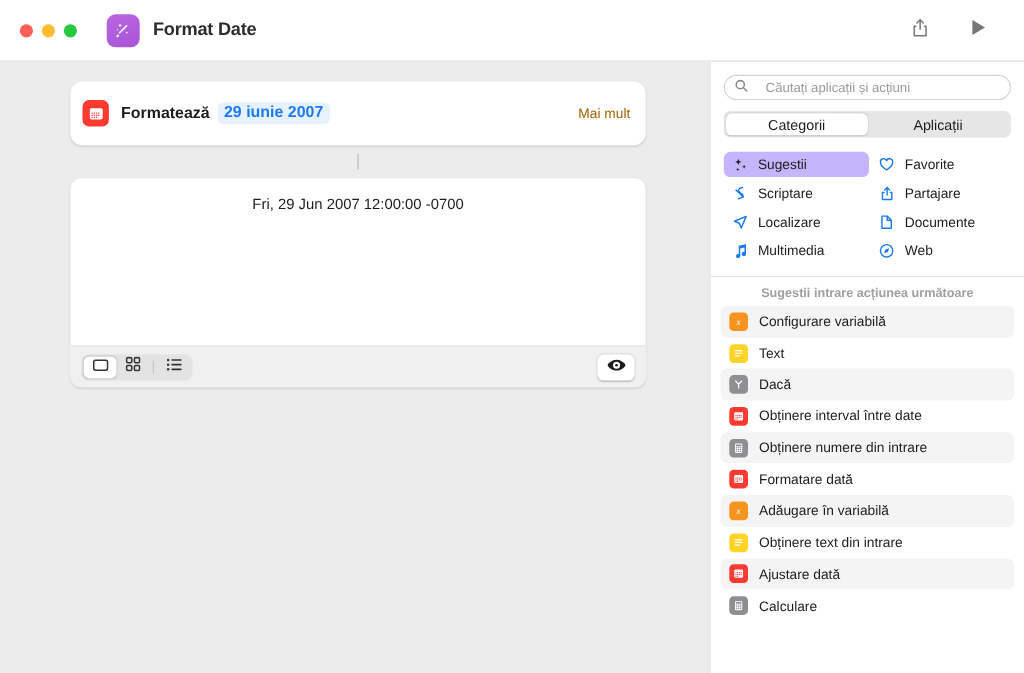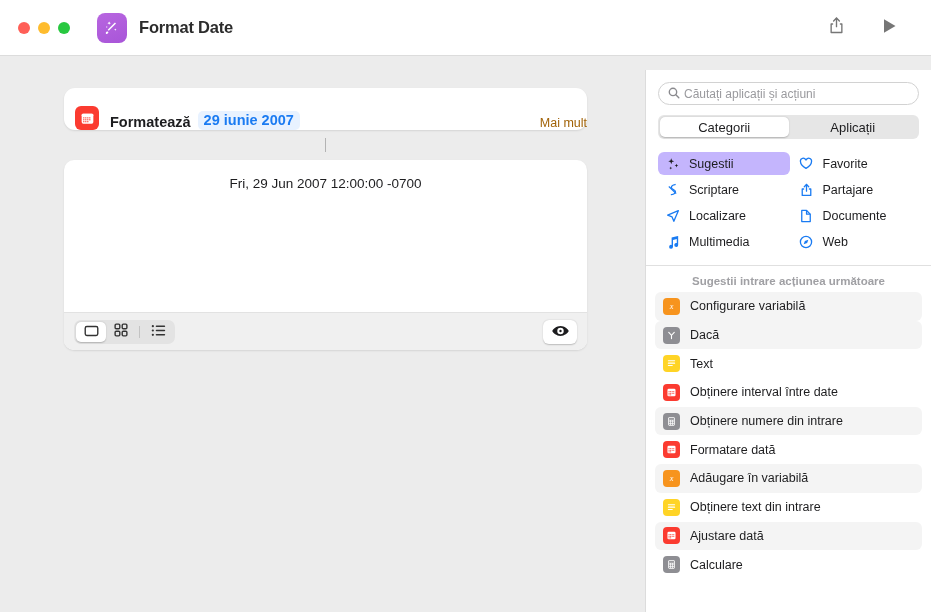--- a/index.html
+++ b/index.html
@@ -8,21 +8,20 @@
     font-family: "Liberation Sans", sans-serif;
     background: #ffffff;
     overflow: hidden;
   }
   .window {
     position: relative;
     width: 931px; height: 612px;
     background: #ececec;
     display: flex;
     flex-direction: column;
-    gap: 14px;
   }
 
   
   .titlebar {
     position: relative;
     height: 56px;
     min-height: 56px;
     background: #ffffff;
     display: flex;
     align-items: center;
@@ -78,24 +77,24 @@
     min-width: 645px;
     background: #ececec;
     padding: 18px 58px 0 64px;
     position: relative;
     overflow: hidden;
   }
 
   .action-card {
     background: #ffffff;
     border-radius: 11px;
-    height: 42px;
-    display: flex;
-    align-items: flex-end;
-    padding: 0 0 0 11px;
+    height: 58px;
+    display: flex;
+    align-items: center;
+    padding: 0 14px 0 11px;
     box-shadow: 0 1px 2px rgba(0,0,0,.10);
   }
   .act-icon {
     width: 24px; height: 24px;
     border-radius: 6px;
     background: #fb3b30;
     display: flex; align-items: center; justify-content: center;
     flex: 0 0 auto;
   }
   .act-title {
@@ -208,21 +207,21 @@
     padding: 0 9px;
     background: #ffffff;
   }
   .search-input {
     border: none;
     outline: none;
     background: transparent;
     font-family: "Liberation Sans", sans-serif;
     font-size: 12px;
     color: #701a75;
-    margin-left: 4px;
+    margin-left: 16px;
     width: 100%;
   }
   .search-input::placeholder { color: #9a9a9e; }
 
   .sb-tabs {
     margin: 10px 12px 0;
     height: 24px;
     background: #e6e6e6;
     border-radius: 6px;
     display: flex;
@@ -542,38 +541,38 @@
 
         <div class="sugg-item alt">
           <span class="sugg-ico ico-orange">
             <svg width="11" height="11" viewBox="0 0 12 12" fill="#ffffff">
                 <text x="6" y="9" font-size="9" font-style="italic" font-family="Liberation Serif, serif" text-anchor="middle">x</text>
               </svg>
           </span>
           <span class="sugg-label">Configurare variabilă</span>
         </div>
 
-        <div class="sugg-item alt">
-          <span class="sugg-ico ico-gray">
-            <svg width="11" height="11" viewBox="0 0 12 12" fill="none" stroke="#ffffff" stroke-width="1.2" stroke-linecap="round">
-              <path d="M3 2.6l3 3.2 3-3.2M6 5.8v3.6"></path>
-            </svg>
-          </span>
-          <span class="sugg-label">Dacă</span>
-        </div>
-
         <div class="sugg-item">
           <span class="sugg-ico ico-yellow">
             <svg width="11" height="11" viewBox="0 0 12 12" fill="#ffffff">
               <rect x="2" y="2.4" width="8" height="1.2" rx=".6"></rect>
               <rect x="2" y="5" width="8" height="1.2" rx=".6"></rect>
               <rect x="2" y="7.6" width="5.4" height="1.2" rx=".6"></rect>
             </svg>
           </span>
           <span class="sugg-label">Text</span>
+        </div>
+
+        <div class="sugg-item alt">
+          <span class="sugg-ico ico-gray">
+            <svg width="11" height="11" viewBox="0 0 12 12" fill="none" stroke="#ffffff" stroke-width="1.2" stroke-linecap="round">
+              <path d="M3 2.6l3 3.2 3-3.2M6 5.8v3.6"></path>
+            </svg>
+          </span>
+          <span class="sugg-label">Dacă</span>
         </div>
 
         <div class="sugg-item">
           <span class="sugg-ico ico-red">
             <svg width="11" height="11" viewBox="0 0 12 12" fill="none">
               <rect x="1.6" y="2" width="8.8" height="8" rx="1.4" fill="#ffffff"></rect>
               <g fill="#fb3b30">
                 <rect x="2.8" y="4.6" width="1.1" height="1"></rect>
                   <rect x="4.5" y="4.6" width="1.1" height="1"></rect>
                 <rect x="6.2" y="4.6" width="1.1" height="1"></rect>

